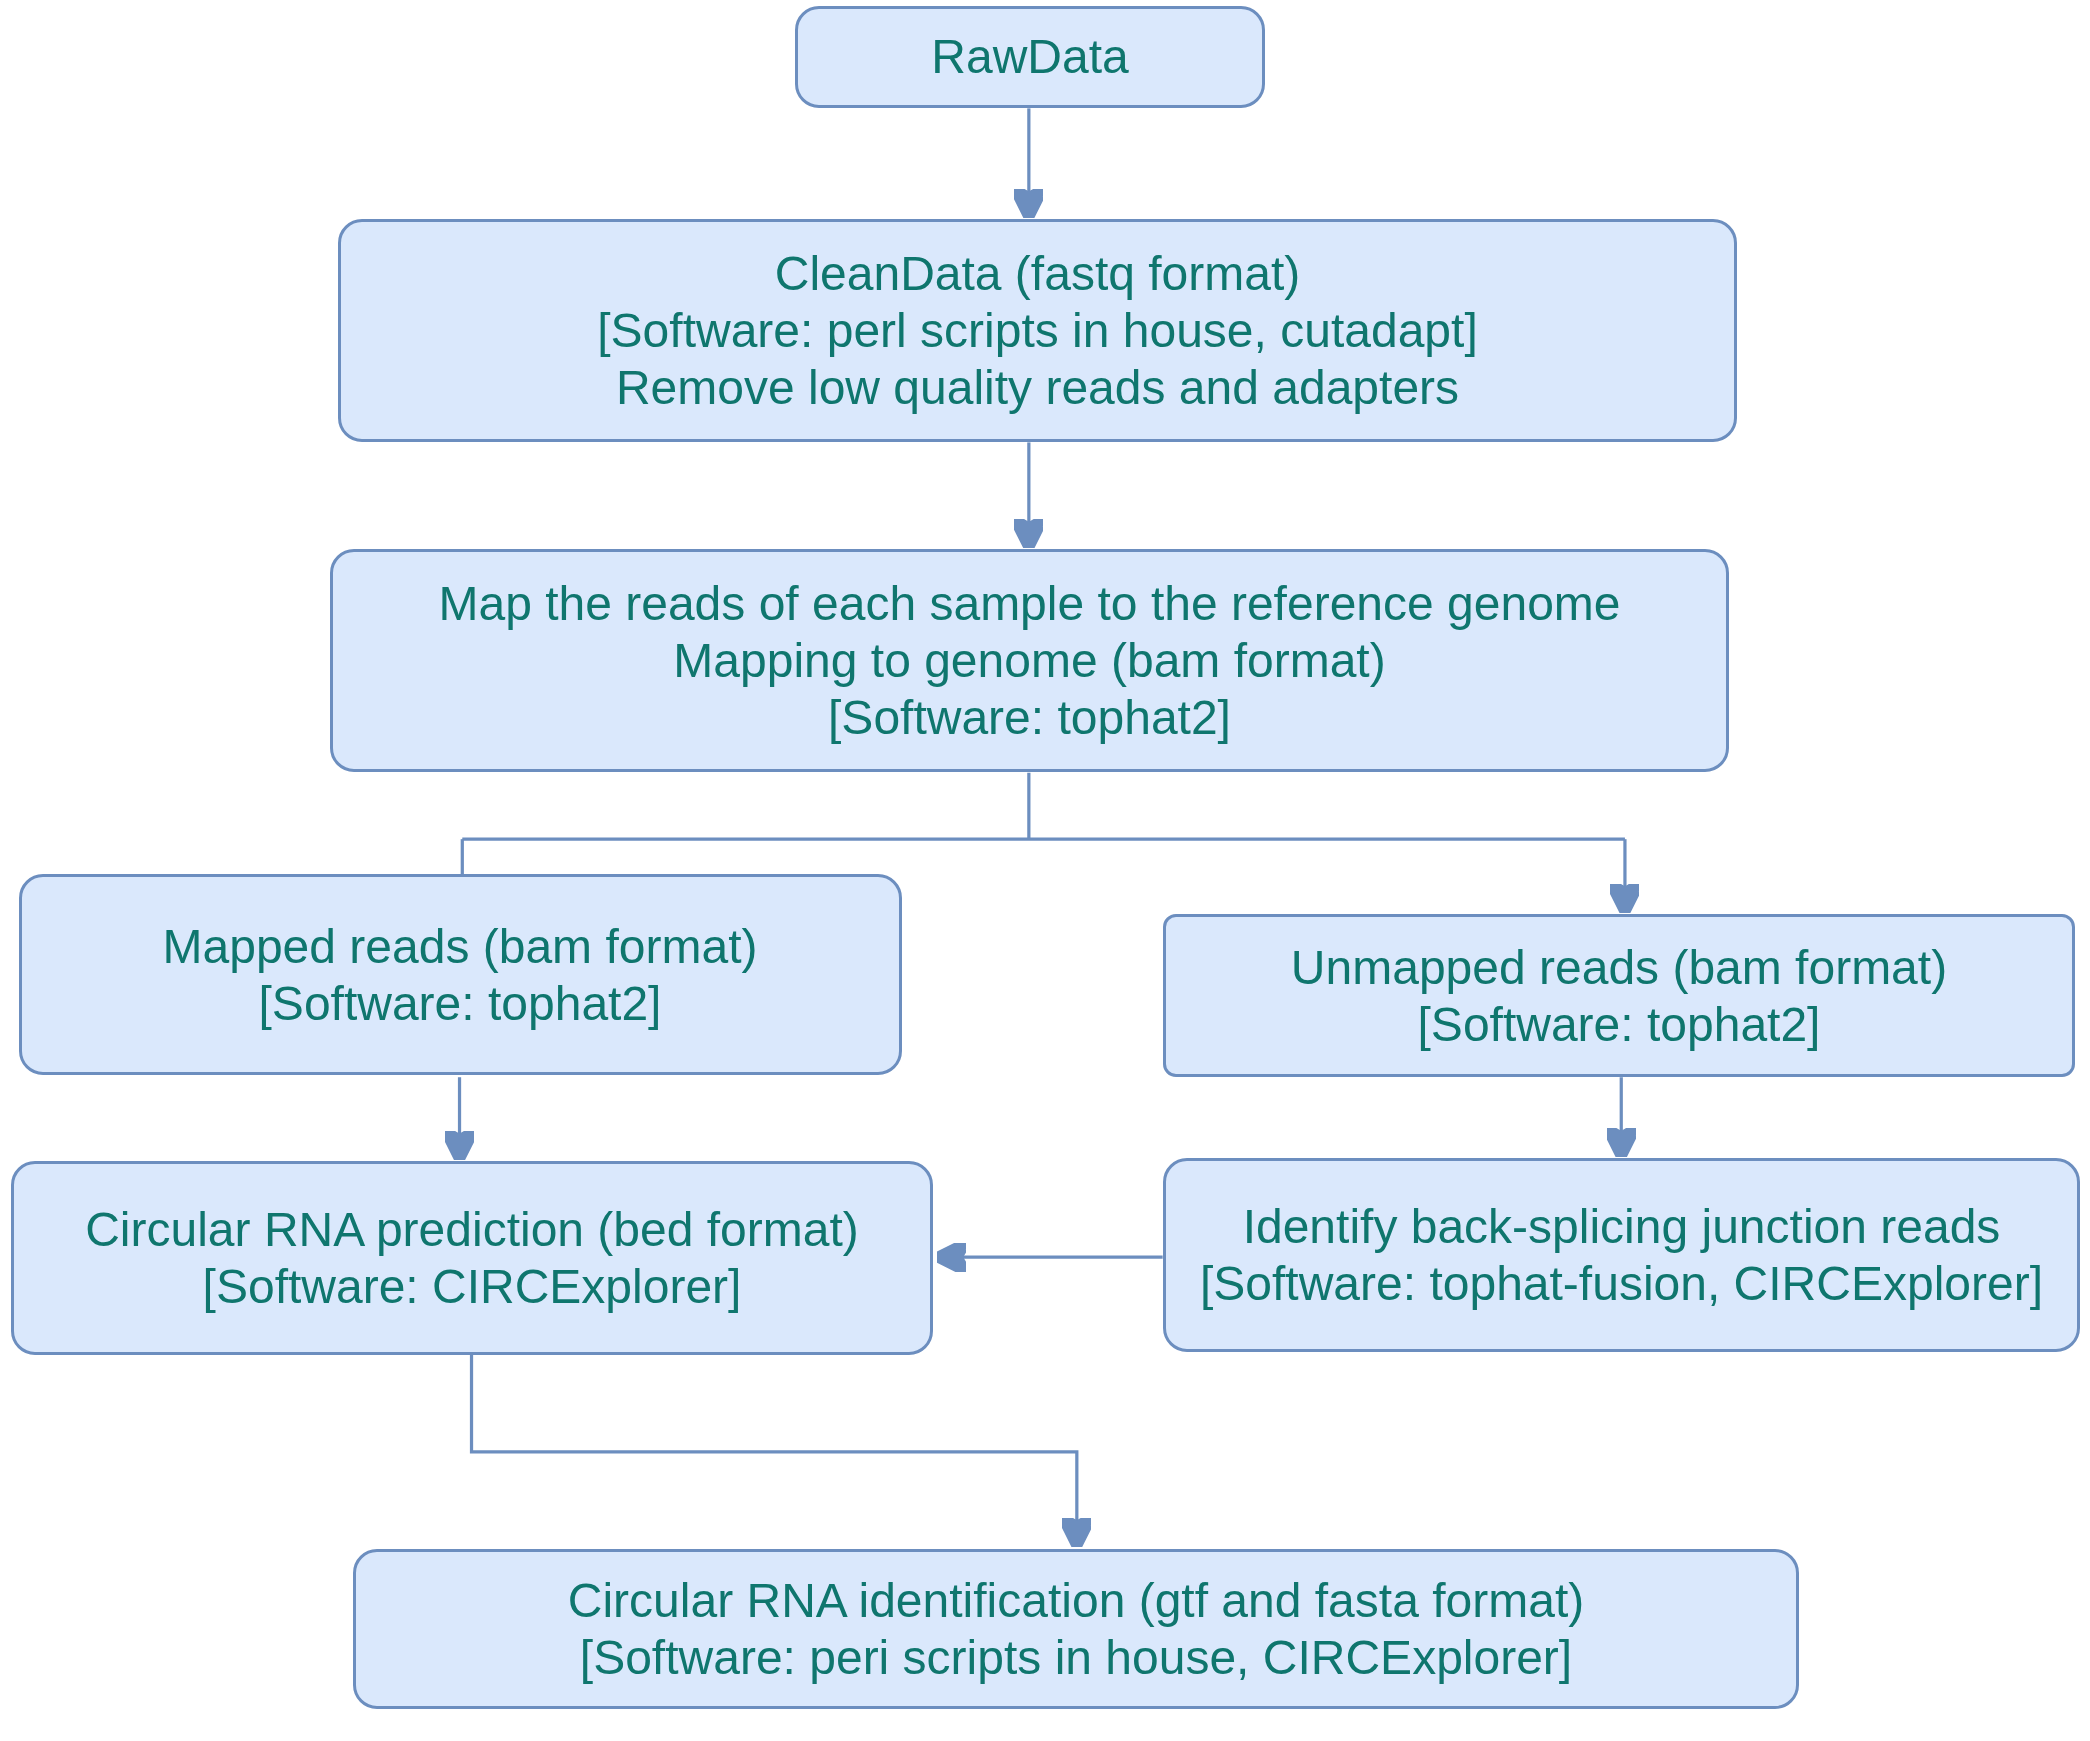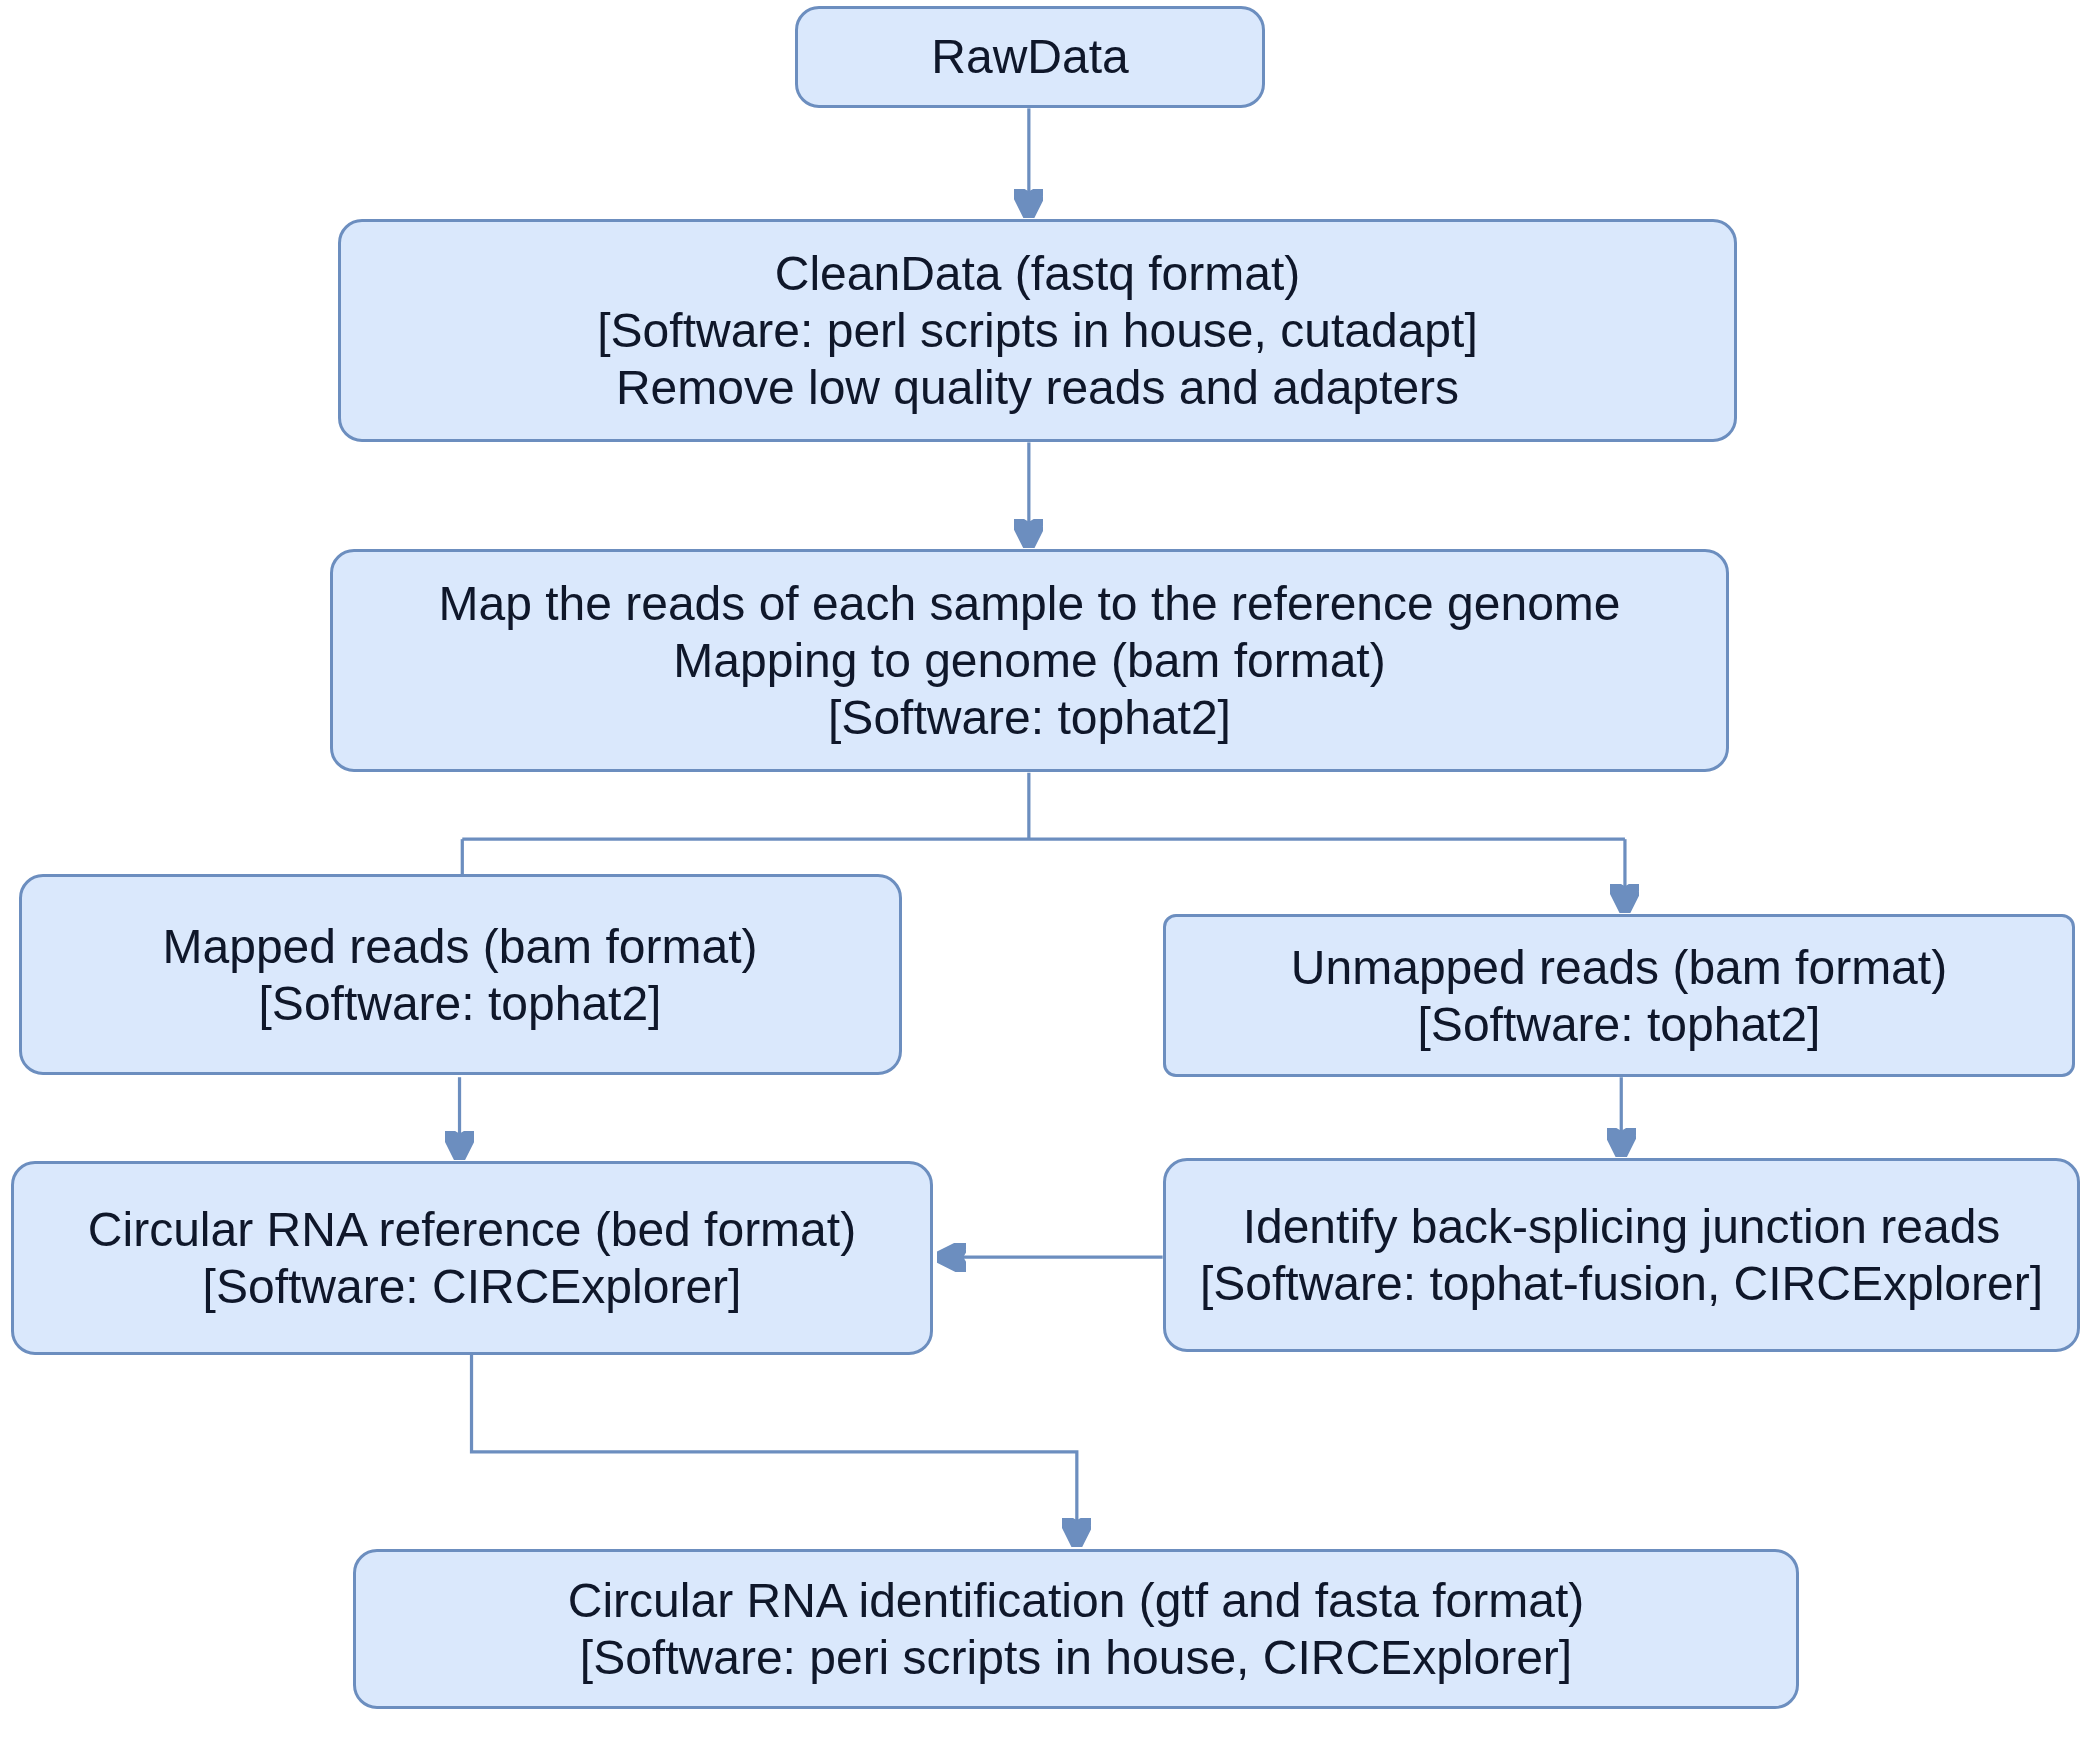--- a/index.html
+++ b/index.html
@@ -27,21 +27,21 @@
     position: absolute;
     box-sizing: border-box;
     background: #dae8fc;
     border: 3.2px solid #6c8ebf;
     border-radius: 24px;
     display: flex;
     flex-direction: column;
     align-items: center;
     justify-content: center;
     text-align: center;
-    color: #0f172a;
+    color: #0f766e;
     font-size: 48px;
     line-height: 57px;
     padding: 3.7px 9.2px;
   }
   .node span { display: block; white-space: nowrap; }
 
   
   .n-raw            { left: 795px;  top: 5.5px;    width: 470px;  height: 102px; }
   .n-clean          { left: 330px;  top: 219px;  width: 1399px; height: 223px; margin-left: 8px; }
   .n-mapping        { left: 330px;  top: 549px;  width: 1399px; height: 223px; }
@@ -97,21 +97,21 @@
     <span>Mapped reads (bam format)</span>
     <span>[Software: tophat2]</span>
   </div>
 
   <div class="node n-unmapped">
     <span>Unmapped reads (bam format)</span>
     <span>[Software: tophat2]</span>
   </div>
 
   <div class="node n-prediction">
-    <span>Circular RNA reference (bed format)</span>
+    <span>Circular RNA prediction (bed format)</span>
     <span>[Software: CIRCExplorer]</span>
   </div>
 
   <div class="node n-identify">
     <span>Identify back-splicing junction reads</span>
     <span>[Software: tophat-fusion, CIRCExplorer]</span>
   </div>
 
   <div class="node n-identification">
     <span>Circular RNA identification (gtf and fasta format)</span>

